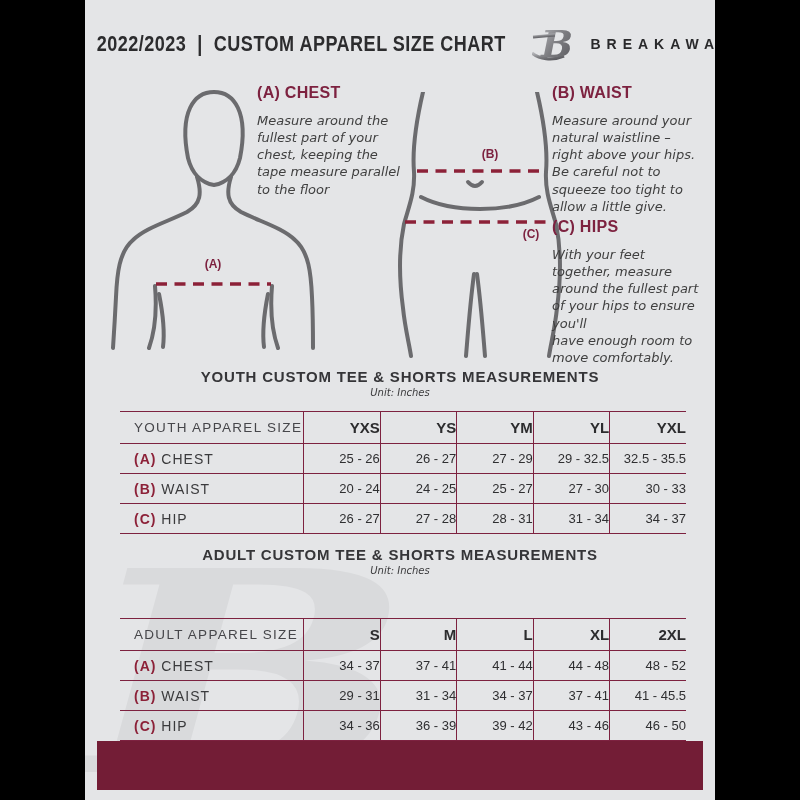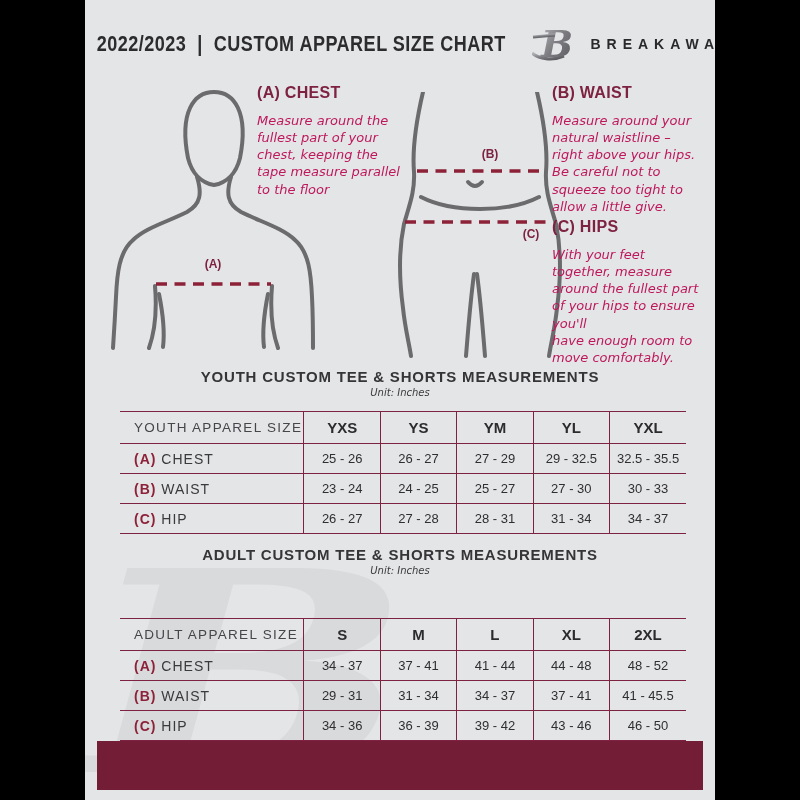--- a/index.html
+++ b/index.html
@@ -26,32 +26,32 @@
     stroke-linecap:round;}
   .fig svg line.dash{stroke:var(--dash);stroke-width:3.5;stroke-dasharray:11 7.5;}
   .marker{position:absolute;width:44px;text-align:center;font-weight:700;
     font-size:12px;color:var(--maroon);}
 
   
   .guide{position:absolute;}
   .guide h2{font-size:16px;font-weight:700;color:var(--maroon);margin-bottom:10px;
     letter-spacing:.3px;}
   .guide p{font-family:"DejaVu Sans",sans-serif;font-style:italic;font-size:13px;
-    line-height:1.32;color:#be185d;white-space:pre-line;}
+    line-height:1.32;color:#404040;white-space:pre-line;}
 
   
   .tbl-title{position:absolute;width:630px;text-align:center;font-weight:700;
     font-size:15px;letter-spacing:.8px;color:var(--ink);}
   .tbl-unit{position:absolute;width:630px;text-align:center;font-style:italic;
     font-size:10px;color:#3a3a3c;font-family:"DejaVu Sans",sans-serif;}
   table.size{position:absolute;left:35px;width:566px;border-collapse:collapse;
     table-layout:fixed;border-bottom:1.6px solid var(--maroon);background:transparent;}
   table.size col.c0{width:32.5%;}
   table.size col.cn{width:13.5%;}
-  table.size td{border-top:1.6px solid var(--maroon);height:30px;text-align:center;
+  table.size td{border-top:1.6px solid var(--maroon);height:30px;text-align:right;
     font-size:13px;color:#2f2f31;}
   table.size tr.hd td{height:32px;}
   table.size td + td{border-left:1.6px solid var(--maroon);}
   table.size td.lbl{text-align:left;padding-left:14px;font-size:14px;
     letter-spacing:1px;color:#3a3a3c;}
   table.size tr.hd td.lbl{font-size:13.5px;letter-spacing:1.3px;color:var(--ink-soft);}
   table.size tr.hd td.sz{font-weight:700;font-size:15px;color:#2c2c2e;}
   .pfx{color:var(--dash);font-weight:700;}
 
   
@@ -171,21 +171,21 @@
         <tr>
           <td class="lbl"><span class="pfx">(A)</span> <span>CHEST</span></td>
           <td>25 - 26</td>
           <td>26 - 27</td>
           <td>27 - 29</td>
           <td>29 - 32.5</td>
           <td>32.5 - 35.5</td>
         </tr>
         <tr>
           <td class="lbl"><span class="pfx">(B)</span> <span>WAIST</span></td>
-          <td>23 - 24</td>
+          <td>20 - 24</td>
           <td>24 - 25</td>
           <td>25 - 27</td>
           <td>27 - 30</td>
           <td>30 - 33</td>
         </tr>
         <tr>
           <td class="lbl"><span class="pfx">(C)</span> <span>HIP</span></td>
           <td>26 - 27</td>
           <td>27 - 28</td>
           <td>28 - 31</td>

